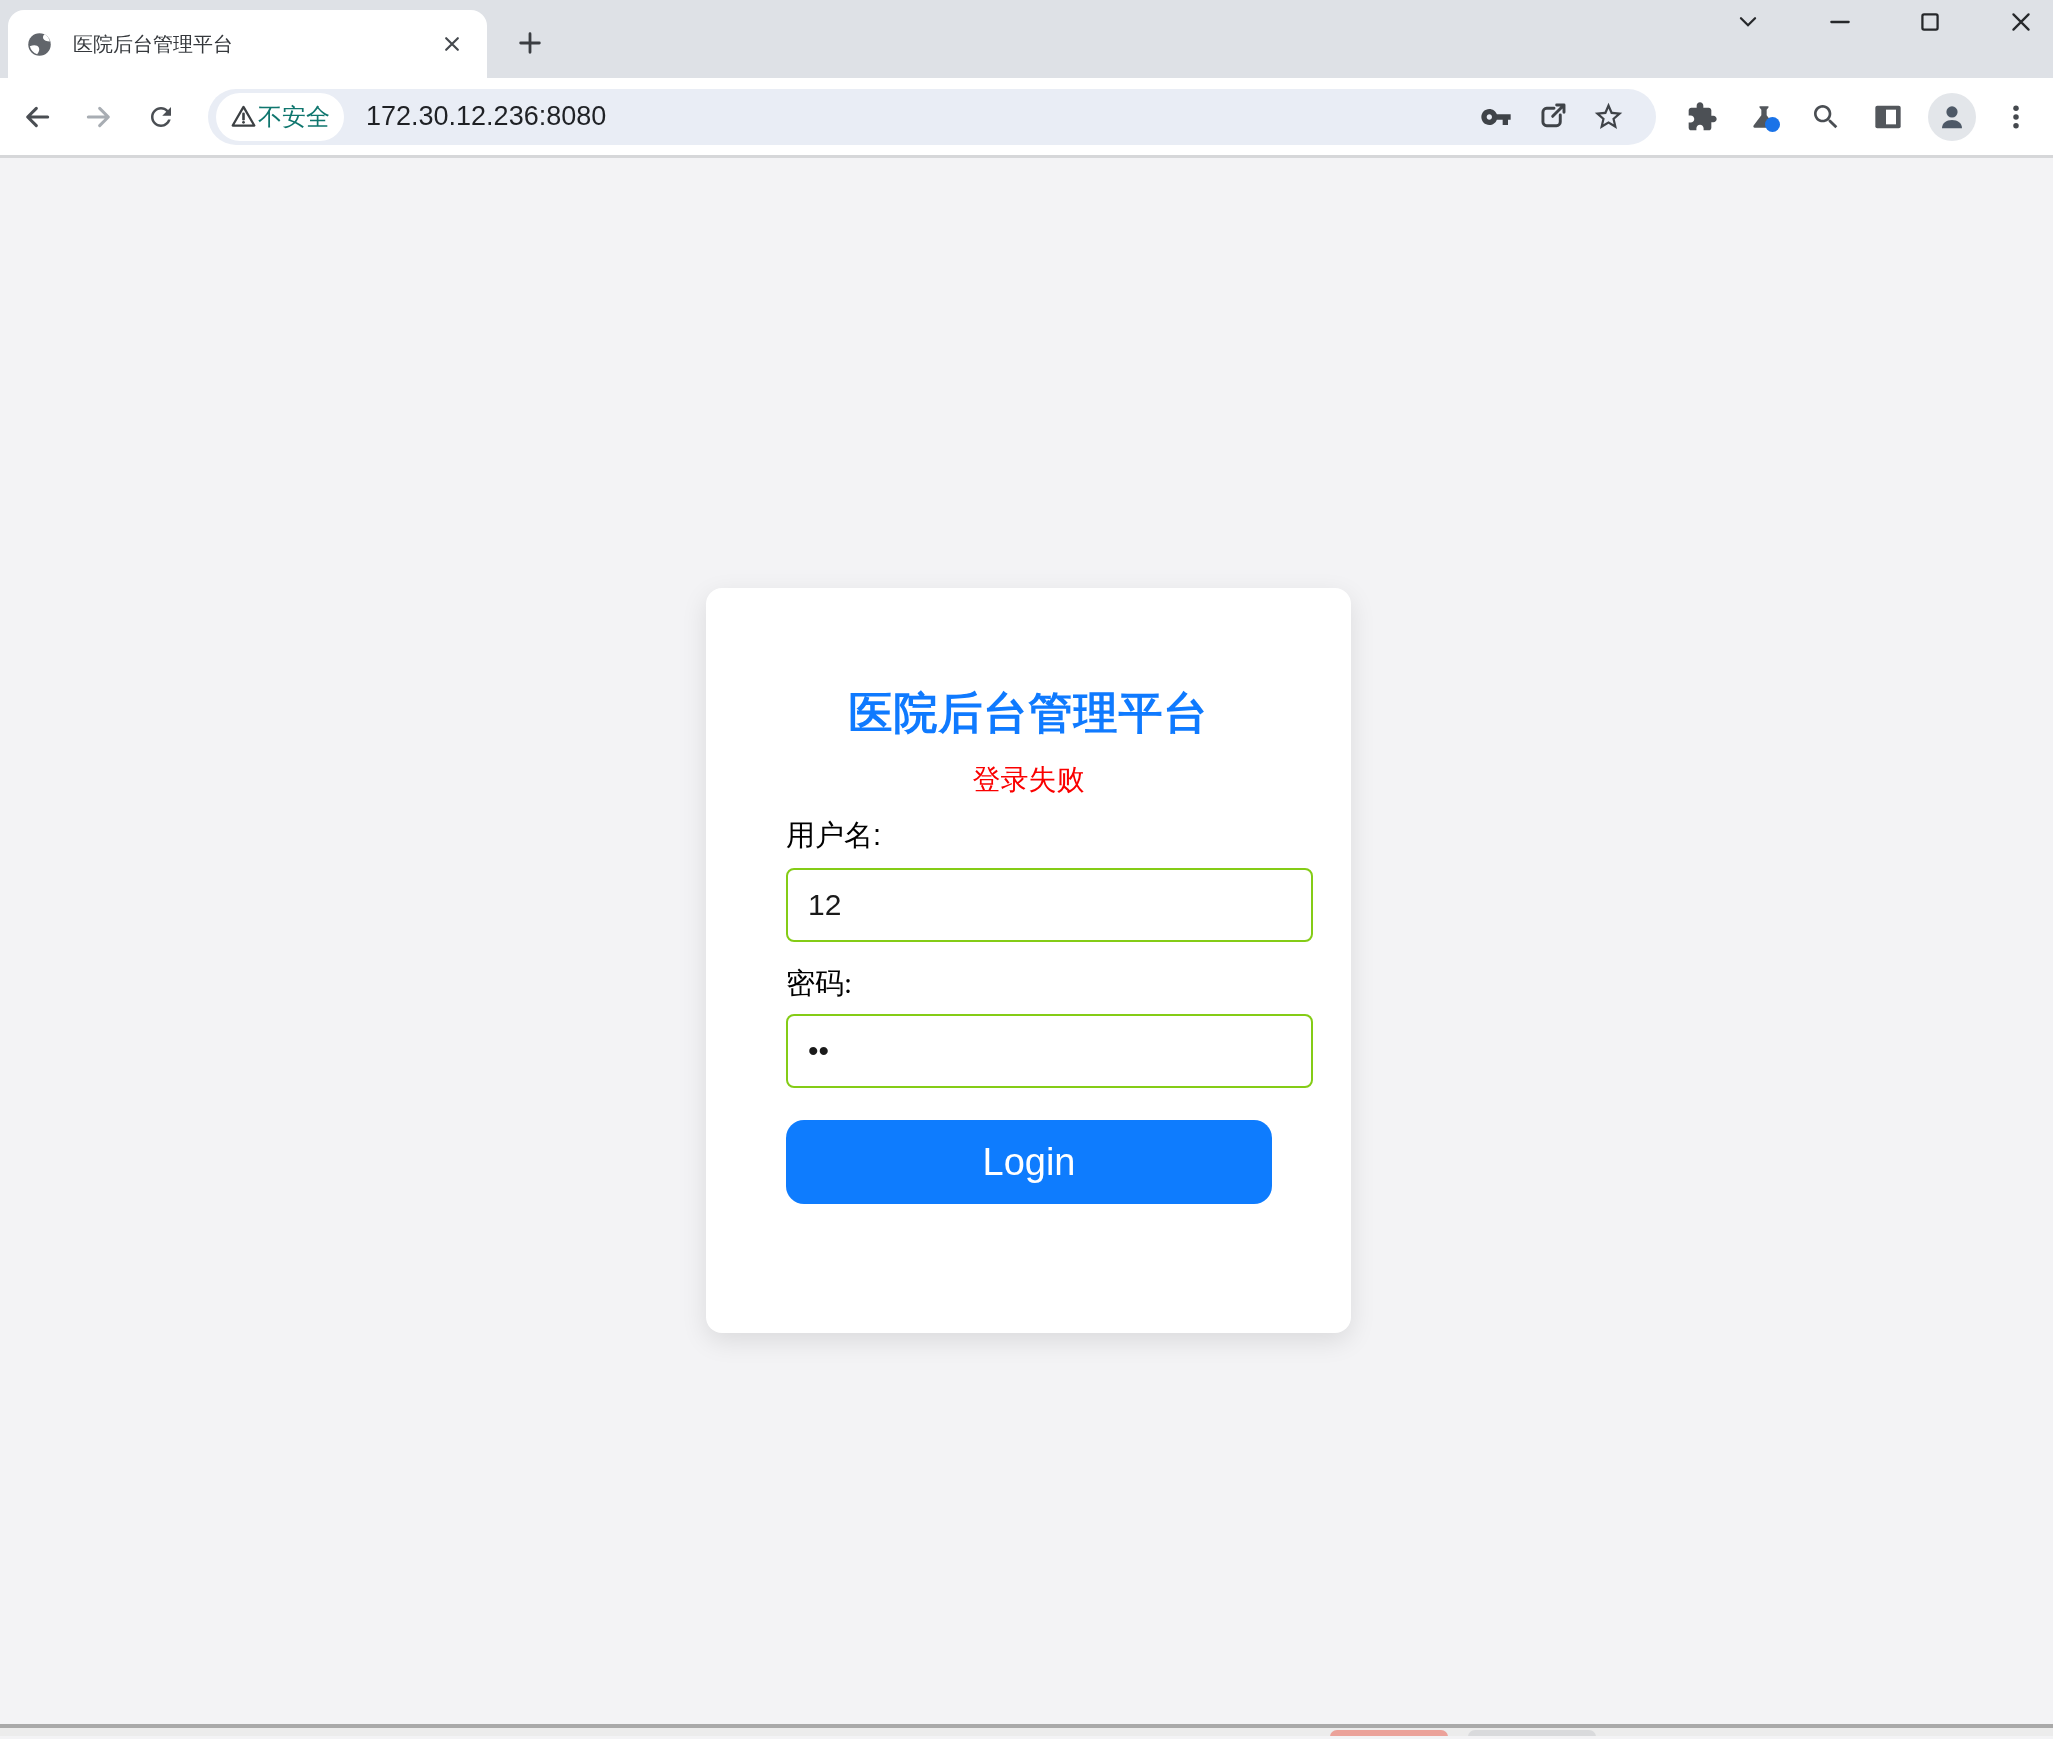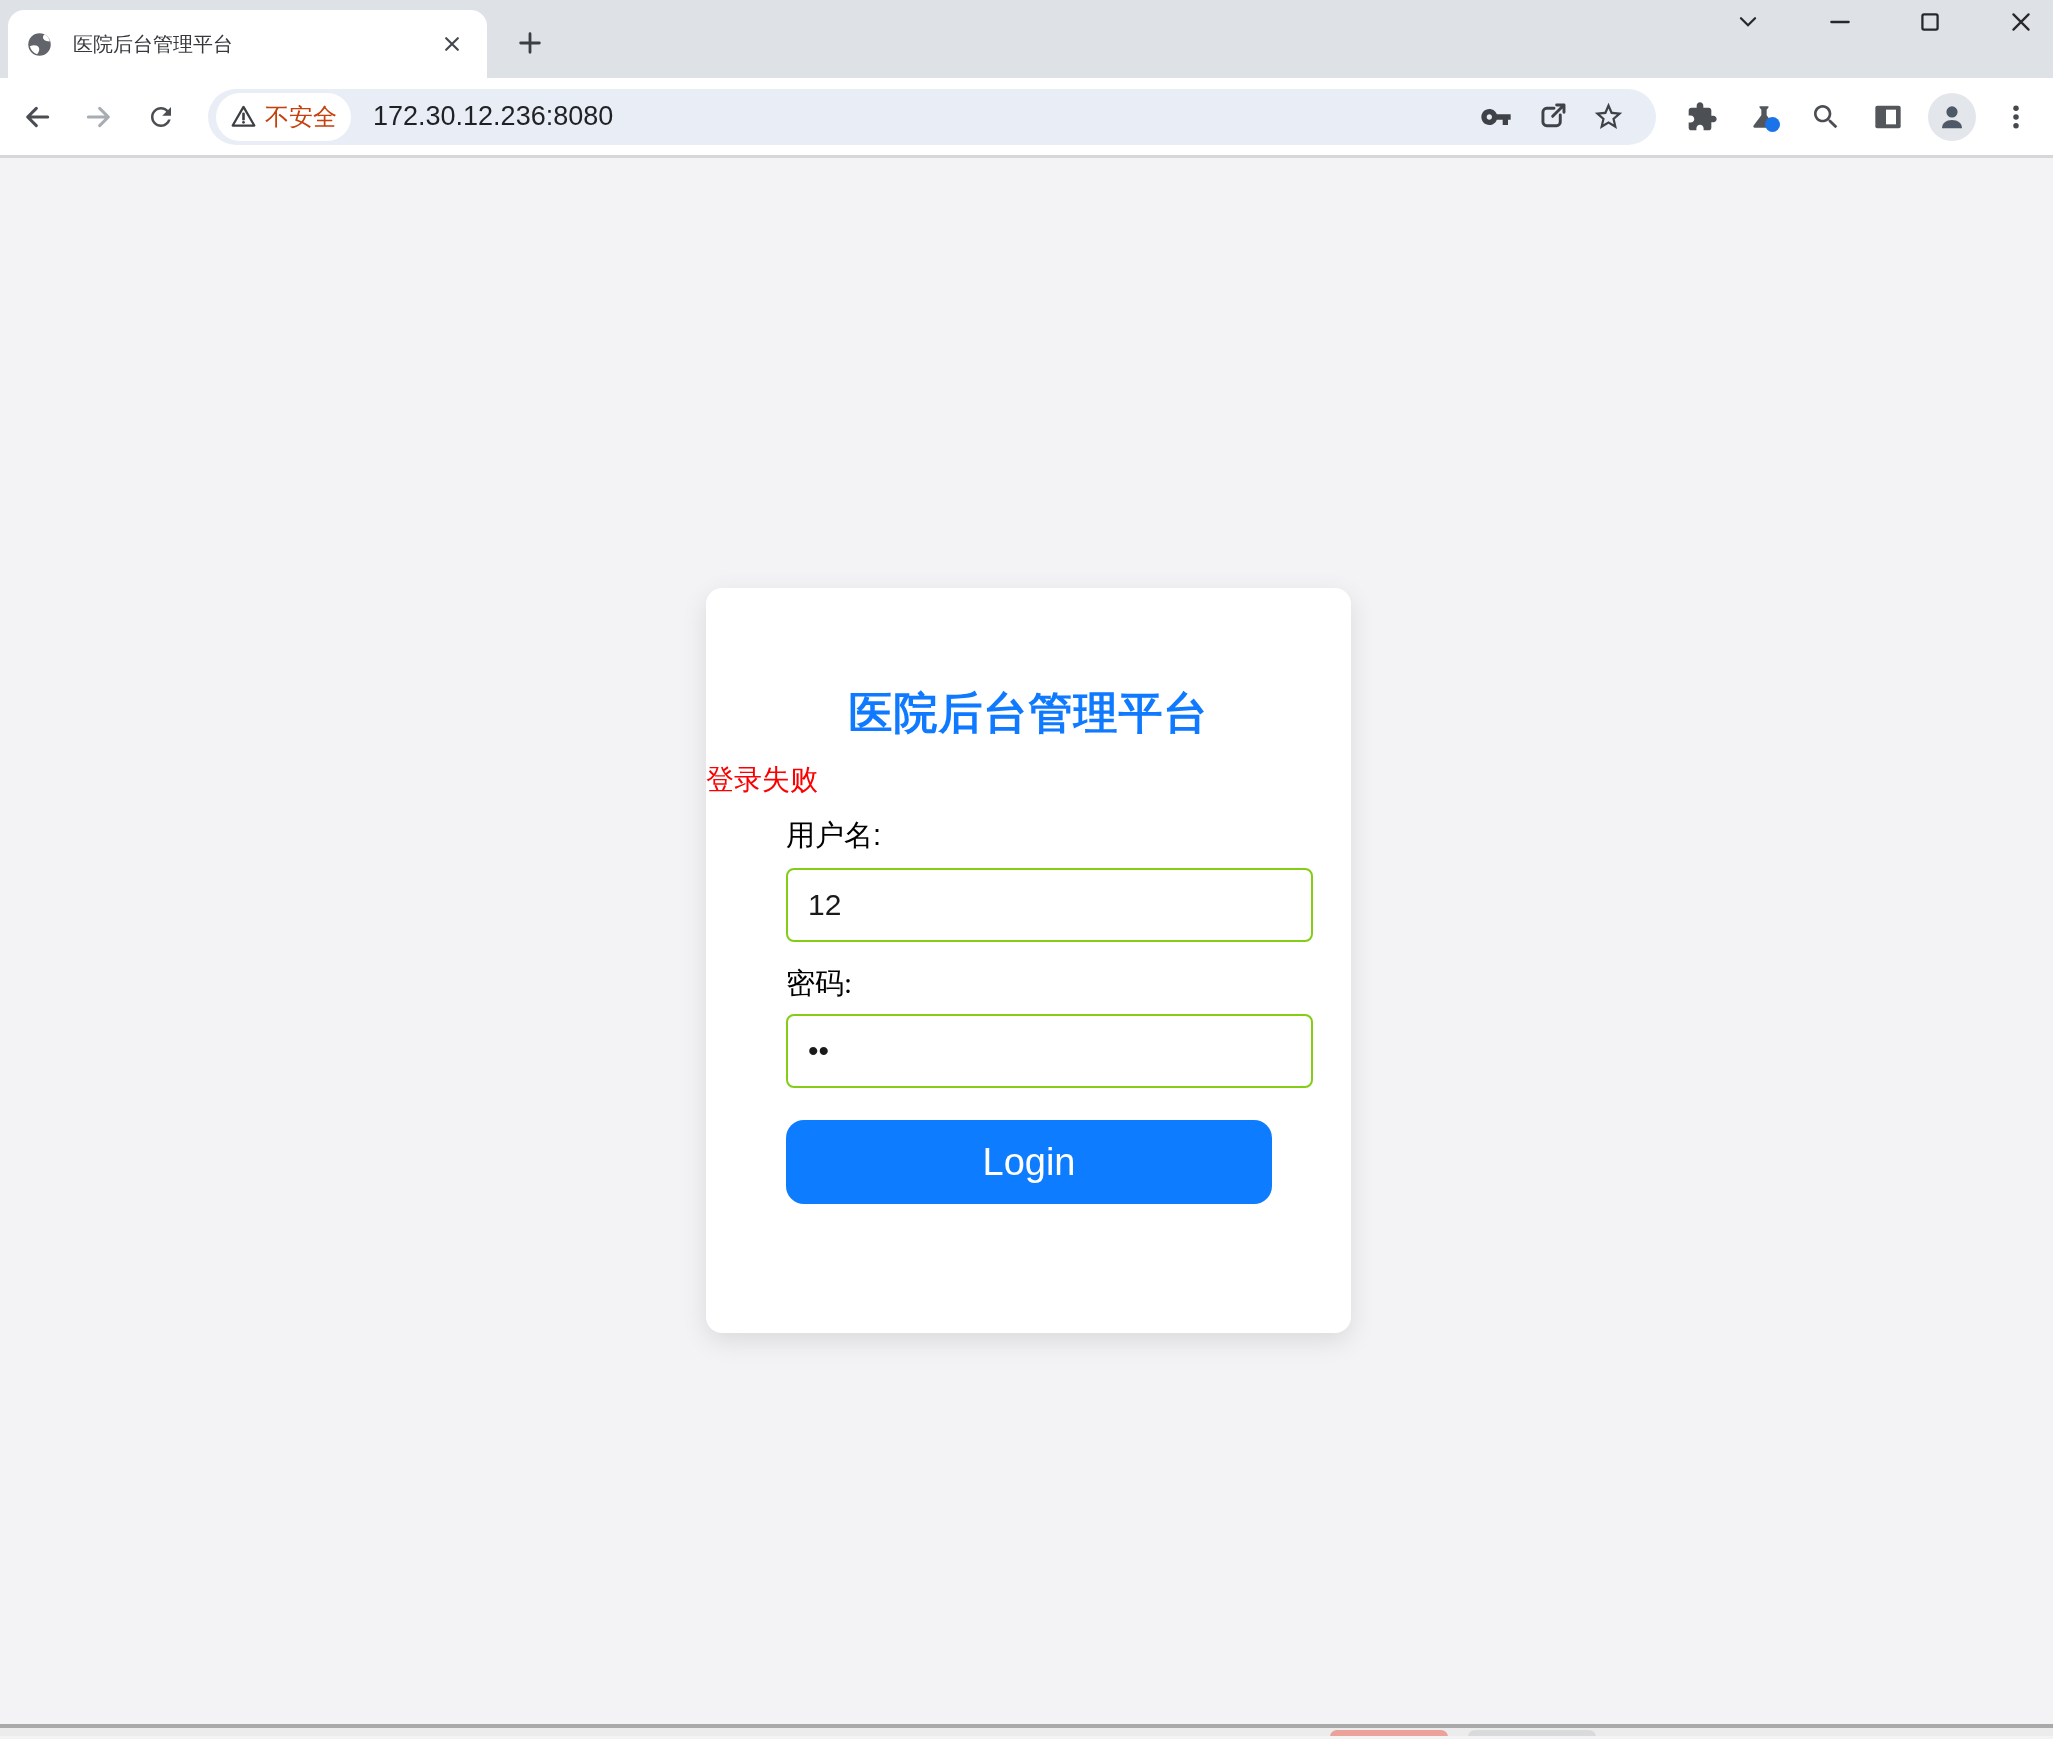--- a/index.html
+++ b/index.html
@@ -31,40 +31,40 @@
   
   .toolbar{height:80px;background:#ffffff;border-bottom:3px solid #d6d7d9;display:flex;
            align-items:center;padding-left:17px;}
   .nav-btn{width:40px;height:40px;display:flex;align-items:center;justify-content:center;
            border-radius:50%;cursor:pointer;flex:0 0 auto;}
   .nav-btn + .nav-btn{margin-left:22px;}
   .omnibox{margin-left:27px;width:1448px;height:56px;background:#e9edf5;border-radius:28px;
            display:flex;align-items:center;padding-left:8px;flex:0 0 auto;cursor:text;}
   .sec-chip{height:48px;background:#ffffff;border-radius:24px;display:flex;align-items:center;
             padding:0 14px;flex:0 0 auto;cursor:pointer;}
-  .sec-chip-label{margin-left:8px;font-size:24px;color:#c2410c;}
+  .sec-chip-label{margin-left:1px;font-size:24px;color:#0f766e;}
   .url-text{margin-left:22px;font-size:27px;color:#1f2125;white-space:nowrap;}
   .omni-spacer{flex:1 1 auto;}
   .omni-icons{display:flex;align-items:center;gap:12px;margin-right:26px;}
   .icon-btn{width:44px;height:44px;display:flex;align-items:center;justify-content:center;
             border-radius:50%;cursor:pointer;flex:0 0 auto;}
   .right-icons{display:flex;align-items:center;gap:18px;margin-left:24px;}
   .avatar-btn{width:48px;height:48px;border-radius:50%;background:#e3e6ea;display:flex;
               align-items:center;justify-content:center;cursor:pointer;flex:0 0 auto;}
   .beaker-wrap{position:relative;}
   .beaker-dot{position:absolute;right:6px;bottom:7px;width:15px;height:15px;border-radius:50%;
               background:var(--chrome-accent-blue);}
 
   
   .content{position:relative;height:1566px;background:#f3f3f5;}
   .login-card{position:absolute;left:706px;top:430px;width:645px;height:745px;background:#ffffff;
               border-radius:16px;box-shadow:0 8px 26px rgba(0,0,0,0.10);padding-top:102px;}
   .card-title{text-align:center;font-size:44px;line-height:46px;font-weight:bold;
               color:var(--title-blue);letter-spacing:1px;}
-  .error-msg{text-align:left;margin-top:26px;font-size:28px;line-height:36px;color:var(--error-red);}
+  .error-msg{text-align:center;margin-top:26px;font-size:28px;line-height:36px;color:var(--error-red);}
   .login-form{padding:0 80px;}
   .field-label{margin-top:18px;font-size:29px;line-height:38px;color:#000000;}
   .text-input{display:block;width:527px;height:74px;margin-top:14px;border:2px solid #84cc16;
               border-radius:8px;padding:0 20px;font-size:30px;color:#1a1a1a;background:#ffffff;
               font-family:"Liberation Sans","DejaVu Sans",sans-serif;outline:none;}
   .field-label.second{margin-top:22px;font-family:Liberation Serif, serif;}
   .text-input.second{margin-top:12px;}
   .login-btn{display:block;margin-top:32px;width:486px;height:84px;border:none;border-radius:18px;
              background:var(--button-blue);color:#ffffff;font-size:38px;cursor:pointer;
              font-family:"Liberation Sans","DejaVu Sans",sans-serif;}

